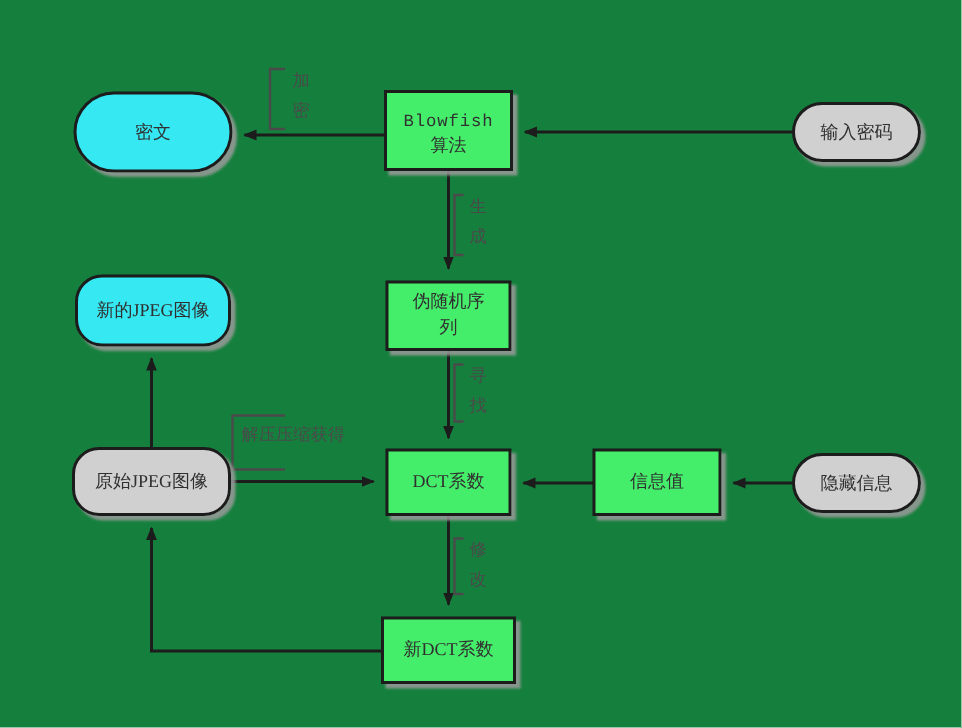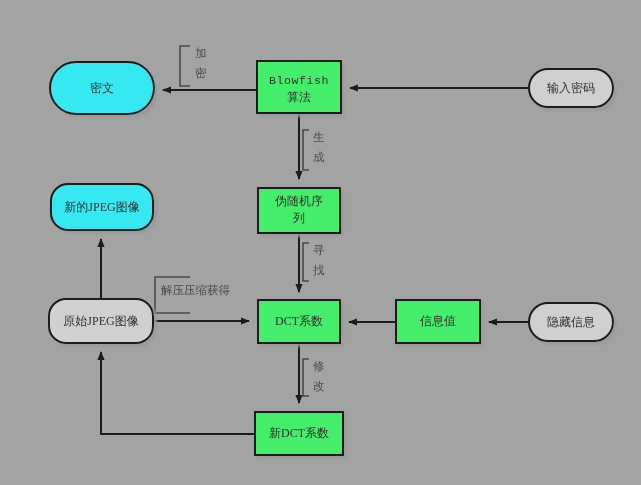--- a/index.html
+++ b/index.html
@@ -10,21 +10,21 @@
   body {
     width: 641px;
     height: 485px;
     overflow: hidden;
     font-family: "Liberation Serif", "DejaVu Serif", serif;
   }
   #diagram-root {
     position: relative;
     width: 641px;
     height: 485px;
-    background: #a3a3a3;
+    background: #15803d;
   }
   svg#flowchart {
     display: block;
     width: 641px;
     height: 485px;
   }
   .node-shape {
     stroke: #1c1c1c;
     stroke-width: 2;
   }

